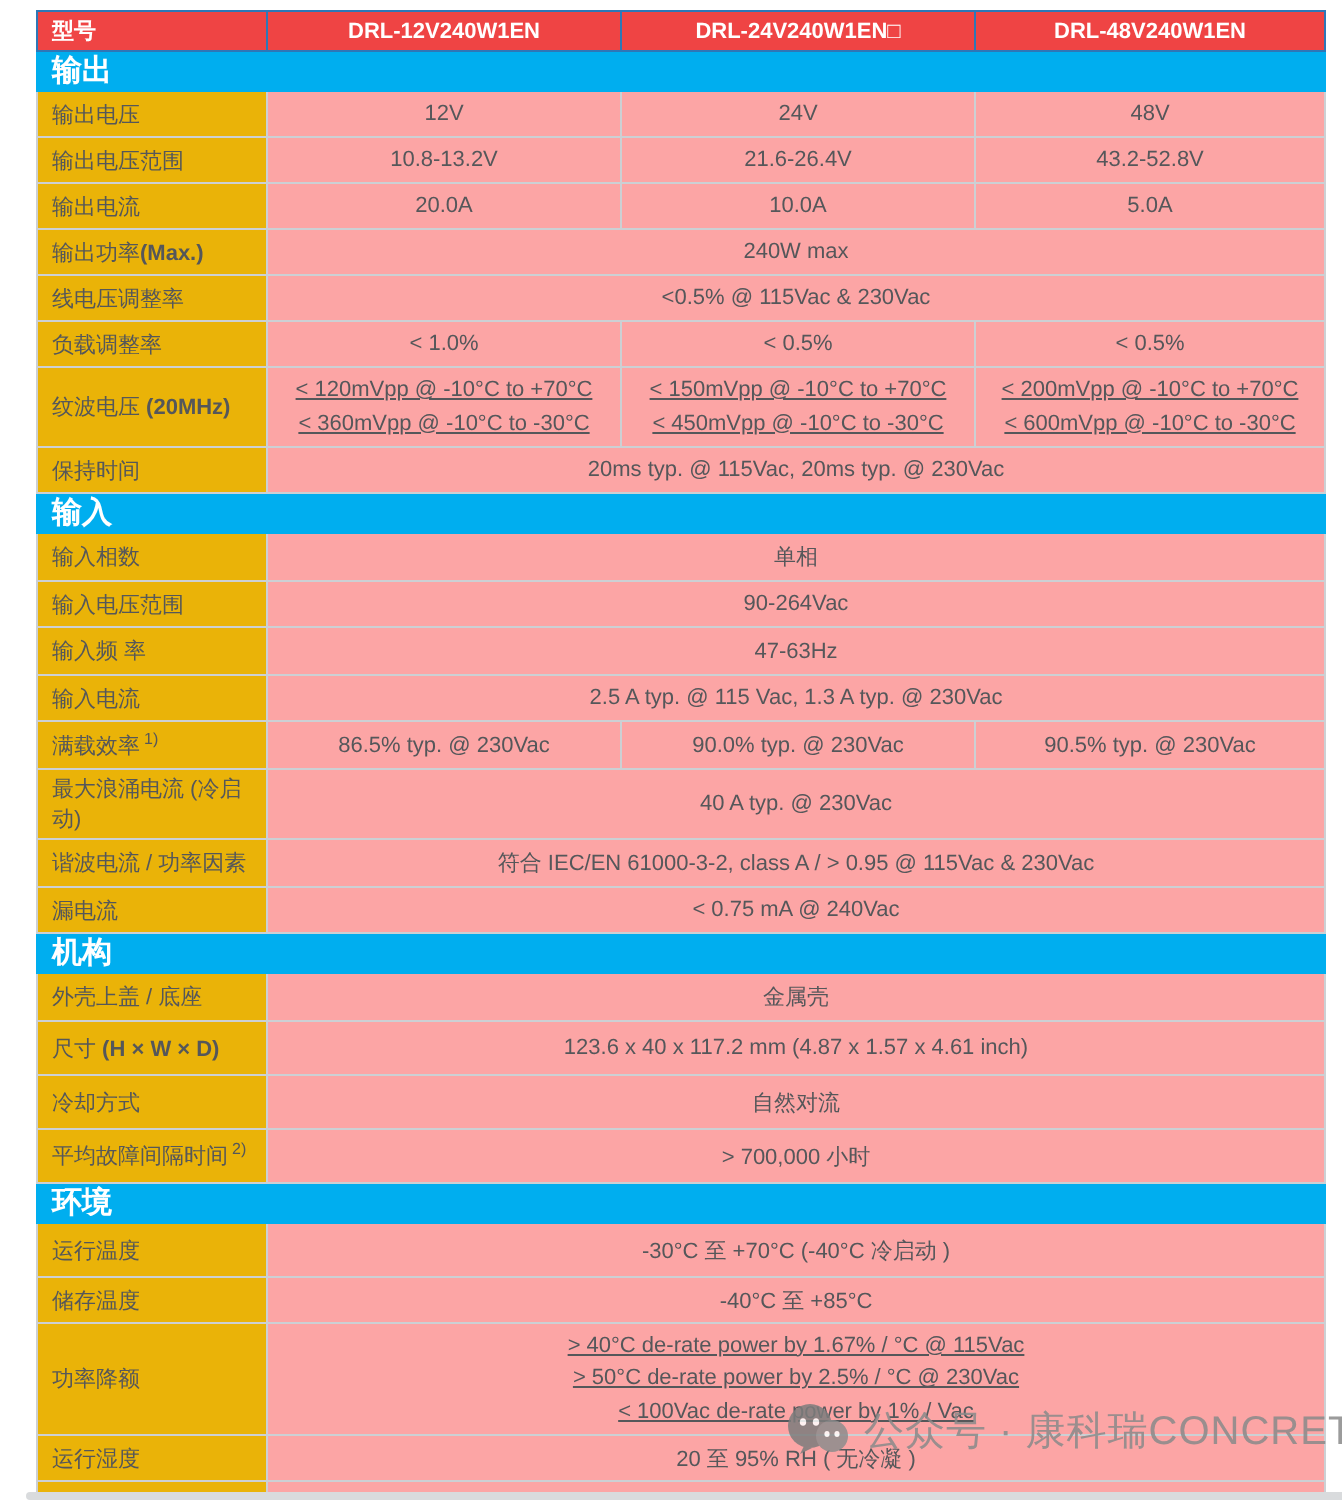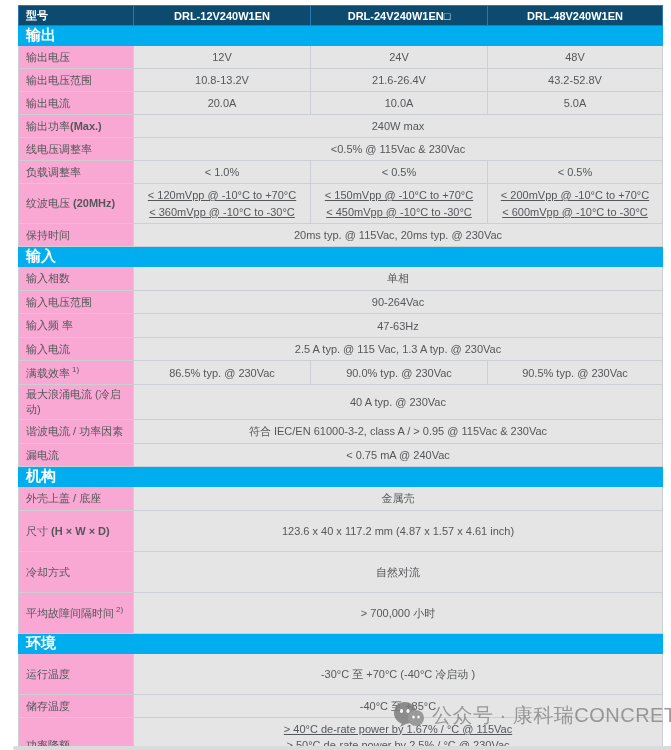--- a/index.html
+++ b/index.html
@@ -20,53 +20,53 @@
   td {
     border: 1px solid #ccd0d4;
     font-size: 11px;
     color: #55575a;
     padding: 0;
     vertical-align: middle;
   }
   
   tr.hdr-row { height: 20px; }
   tr.hdr-row td {
-    background: #0c4a6e;
+    background: #ef4444;
     color: #ffffff;
     font-weight: bold;
     text-align: center;
     border: 1px solid #2e77b7;
   }
   tr.hdr-row td.lab-hdr { text-align: left; padding-left: 7px; }
   
   tr.sec { height: 15px; }
   tr.sec td {
     background: #00aeef;
     color: #ffffff;
     font-weight: bold;
     text-align: left;
     padding-left: 7px;
     border: 1px solid #00aeef;
     font-size: 15px;
   }
   
   tr.r    { height: 23px; }
   tr.r24  { height: 24px; margin-top: 48px; }
-  tr.r25  { height: 41px; }
+  tr.r25  { height: 27px; }
   tr.ripple { height: 40px; }
   tr.derate { height: 56px; }
   td.lab {
-    background: #f9a8d4;
+    background: #eab308;
     text-align: left;
     padding: 2px 4px 2px 7px;
   }
   td.lab b { font-weight: bold; }
   td.lab sup { font-size: 8px; margin-left: 2px; }
   td.val {
-    background: #e5e5e5;
+    background: #fca5a5;
     text-align: center;
     padding: 2px 3px;
   }
   td.pre { white-space: pre-line; line-height: 1.5; text-decoration: underline; }
   
   .watermark {
     position: absolute;
     left: 392px; top: 698px;
     display: flex; align-items: center; gap: 6px;
     pointer-events: none;

